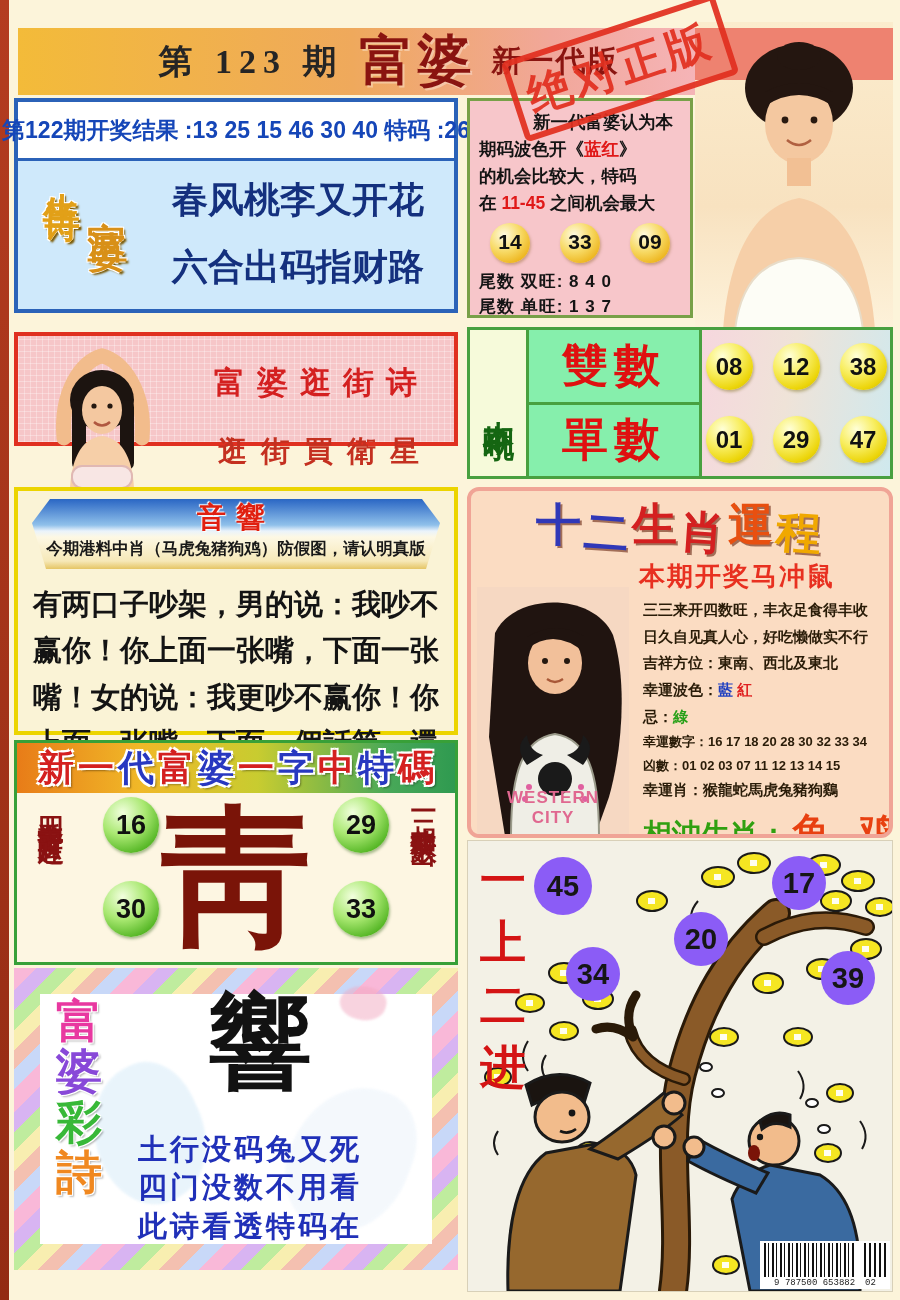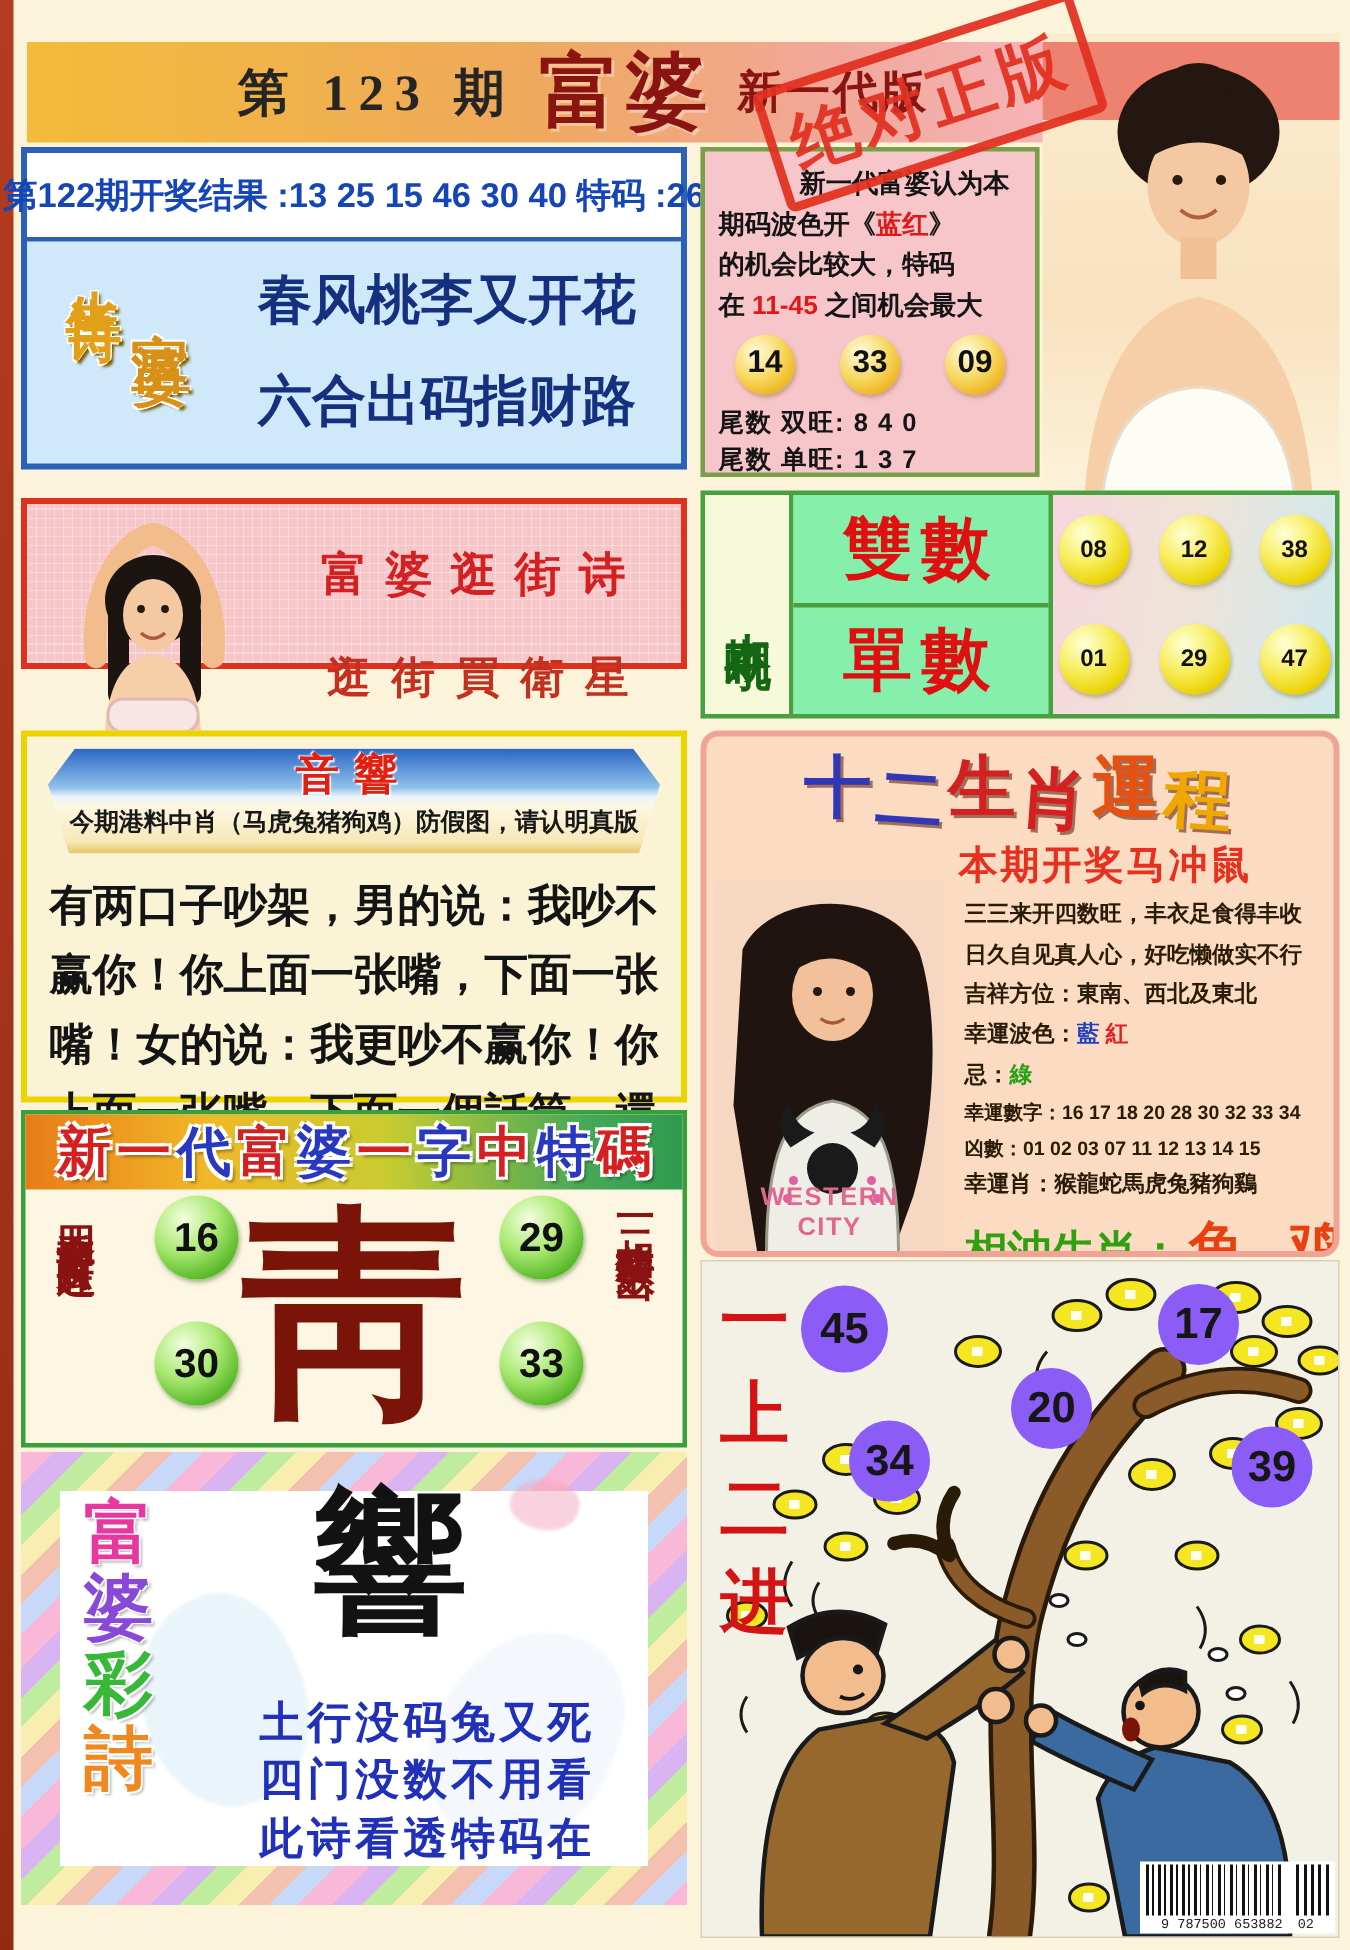--- a/index.html
+++ b/index.html
@@ -63,21 +63,21 @@
                    letter-spacing:5px;font-family:"Liberation Serif",serif;}
   .howl-mid{width:170px;border-right:3px solid #48a040;display:flex;flex-direction:column;background:#86efac;}
   .howl-mid .r{flex:1;display:flex;align-items:center;justify-content:center;color:#e01010;
                font-size:46px;font-weight:bold;font-family:"Liberation Serif",serif;letter-spacing:6px;}
   .howl-mid .r:first-child{border-bottom:3px solid #48a040;}
   .howl-balls{flex:1;display:flex;flex-direction:column;
               background:linear-gradient(100deg,#f6d7de 0%,#efe3d8 45%,#cfe9ee 100%);}
   .howl-balls .r{flex:1;display:flex;align-items:center;justify-content:center;gap:20px;}
   .yellow-ball{width:47px;height:47px;border-radius:50%;display:flex;align-items:center;justify-content:center;
                background:radial-gradient(circle at 35% 28%,#ffffd8,#f8ee62 40%,#ecd50a 72%,#c4ac00);
-               color:#111;font-weight:bold;font-size:16px;box-shadow:1px 2px 3px rgba(110,95,0,.4);}
+               color:#111;font-weight:bold;font-size:24px;box-shadow:1px 2px 3px rgba(110,95,0,.4);}
 
   
   .street-box{position:absolute;left:14px;top:320px;width:444px;height:114px;border:4px solid #e03020;
               box-sizing:border-box;background:#f6c6c8;
               background-image:repeating-linear-gradient(0deg,rgba(255,255,255,.30) 0 1px,transparent 1px 6px),
                                repeating-linear-gradient(90deg,rgba(255,255,255,.30) 0 1px,transparent 1px 6px);margin-top:12px;}
   .street-photo{position:absolute;left:4px;top:2px;width:160px;height:150px;}
   .street-title{position:absolute;left:196px;top:26px;color:#d42020;font-size:31px;font-weight:bold;
                 letter-spacing:12px;font-family:"Liberation Serif",serif;white-space:nowrap;}
   .street-line{position:absolute;left:200px;top:96px;color:#c43020;font-size:29px;font-weight:bold;
@@ -137,21 +137,21 @@
   
   .colorpoem-box{position:absolute;left:14px;top:968px;width:444px;height:302px;background:#fff;
                  box-sizing:border-box;border:26px solid transparent;
                  border-image:repeating-linear-gradient(135deg,#f9b8d8 0 16px,#d8b4f2 16px 30px,#bfec9e 30px 44px,#f8eeb0 44px 58px,#f4c0b0 58px 72px,#c8d8f8 72px 86px) 26;}
   .cp-label{position:absolute;left:16px;top:4px;display:flex;flex-direction:column;gap:2px;}
   .cp-label span{font-size:46px;font-weight:bold;font-family:"Liberation Serif",serif;line-height:1.05;
                  text-shadow:-1px -1px 0 #fff,1px -1px 0 #fff,-1px 1px 0 #fff,1px 1px 0 #fff,2px 2px 2px rgba(0,0,0,.3);}
   .cp-char{position:absolute;left:168px;top:-6px;font-size:104px;font-weight:bold;color:#121212;
            font-family:"Liberation Serif",serif;line-height:1.05;}
   .cp-lines{position:absolute;left:98px;top:136px;color:#2030b8;font-size:29px;font-weight:bold;
-            line-height:1.32;font-family:"Liberation Serif",serif;letter-spacing:3px;white-space:nowrap;margin-left:35px;}
+            line-height:1.32;font-family:"Liberation Serif",serif;letter-spacing:3px;white-space:nowrap;}
   .bfly{position:absolute;border-radius:60% 40% 55% 45%;opacity:.22;filter:blur(1px);}
   .bf1{left:54px;top:70px;width:110px;height:140px;background:#9fd0f0;transform:rotate(-25deg);}
   .bf2{left:250px;top:90px;width:120px;height:150px;background:#cfe2f4;transform:rotate(20deg);}
   .bf3{left:300px;top:-8px;width:46px;height:34px;background:#f2a8c0;opacity:.5;transform:rotate(15deg);}
 
   
   .cartoon-box{position:absolute;left:467px;top:840px;width:426px;height:452px;background:#f3f1e6;
                border:1px solid #d8d0b8;box-sizing:border-box;overflow:hidden;}
   .ct-side{position:absolute;left:12px;top:16px;display:flex;flex-direction:column;gap:14px;z-index:4;}
   .ct-side span{color:#d41414;font-size:46px;font-weight:bold;font-family:"Liberation Serif",serif;line-height:1.05;}

